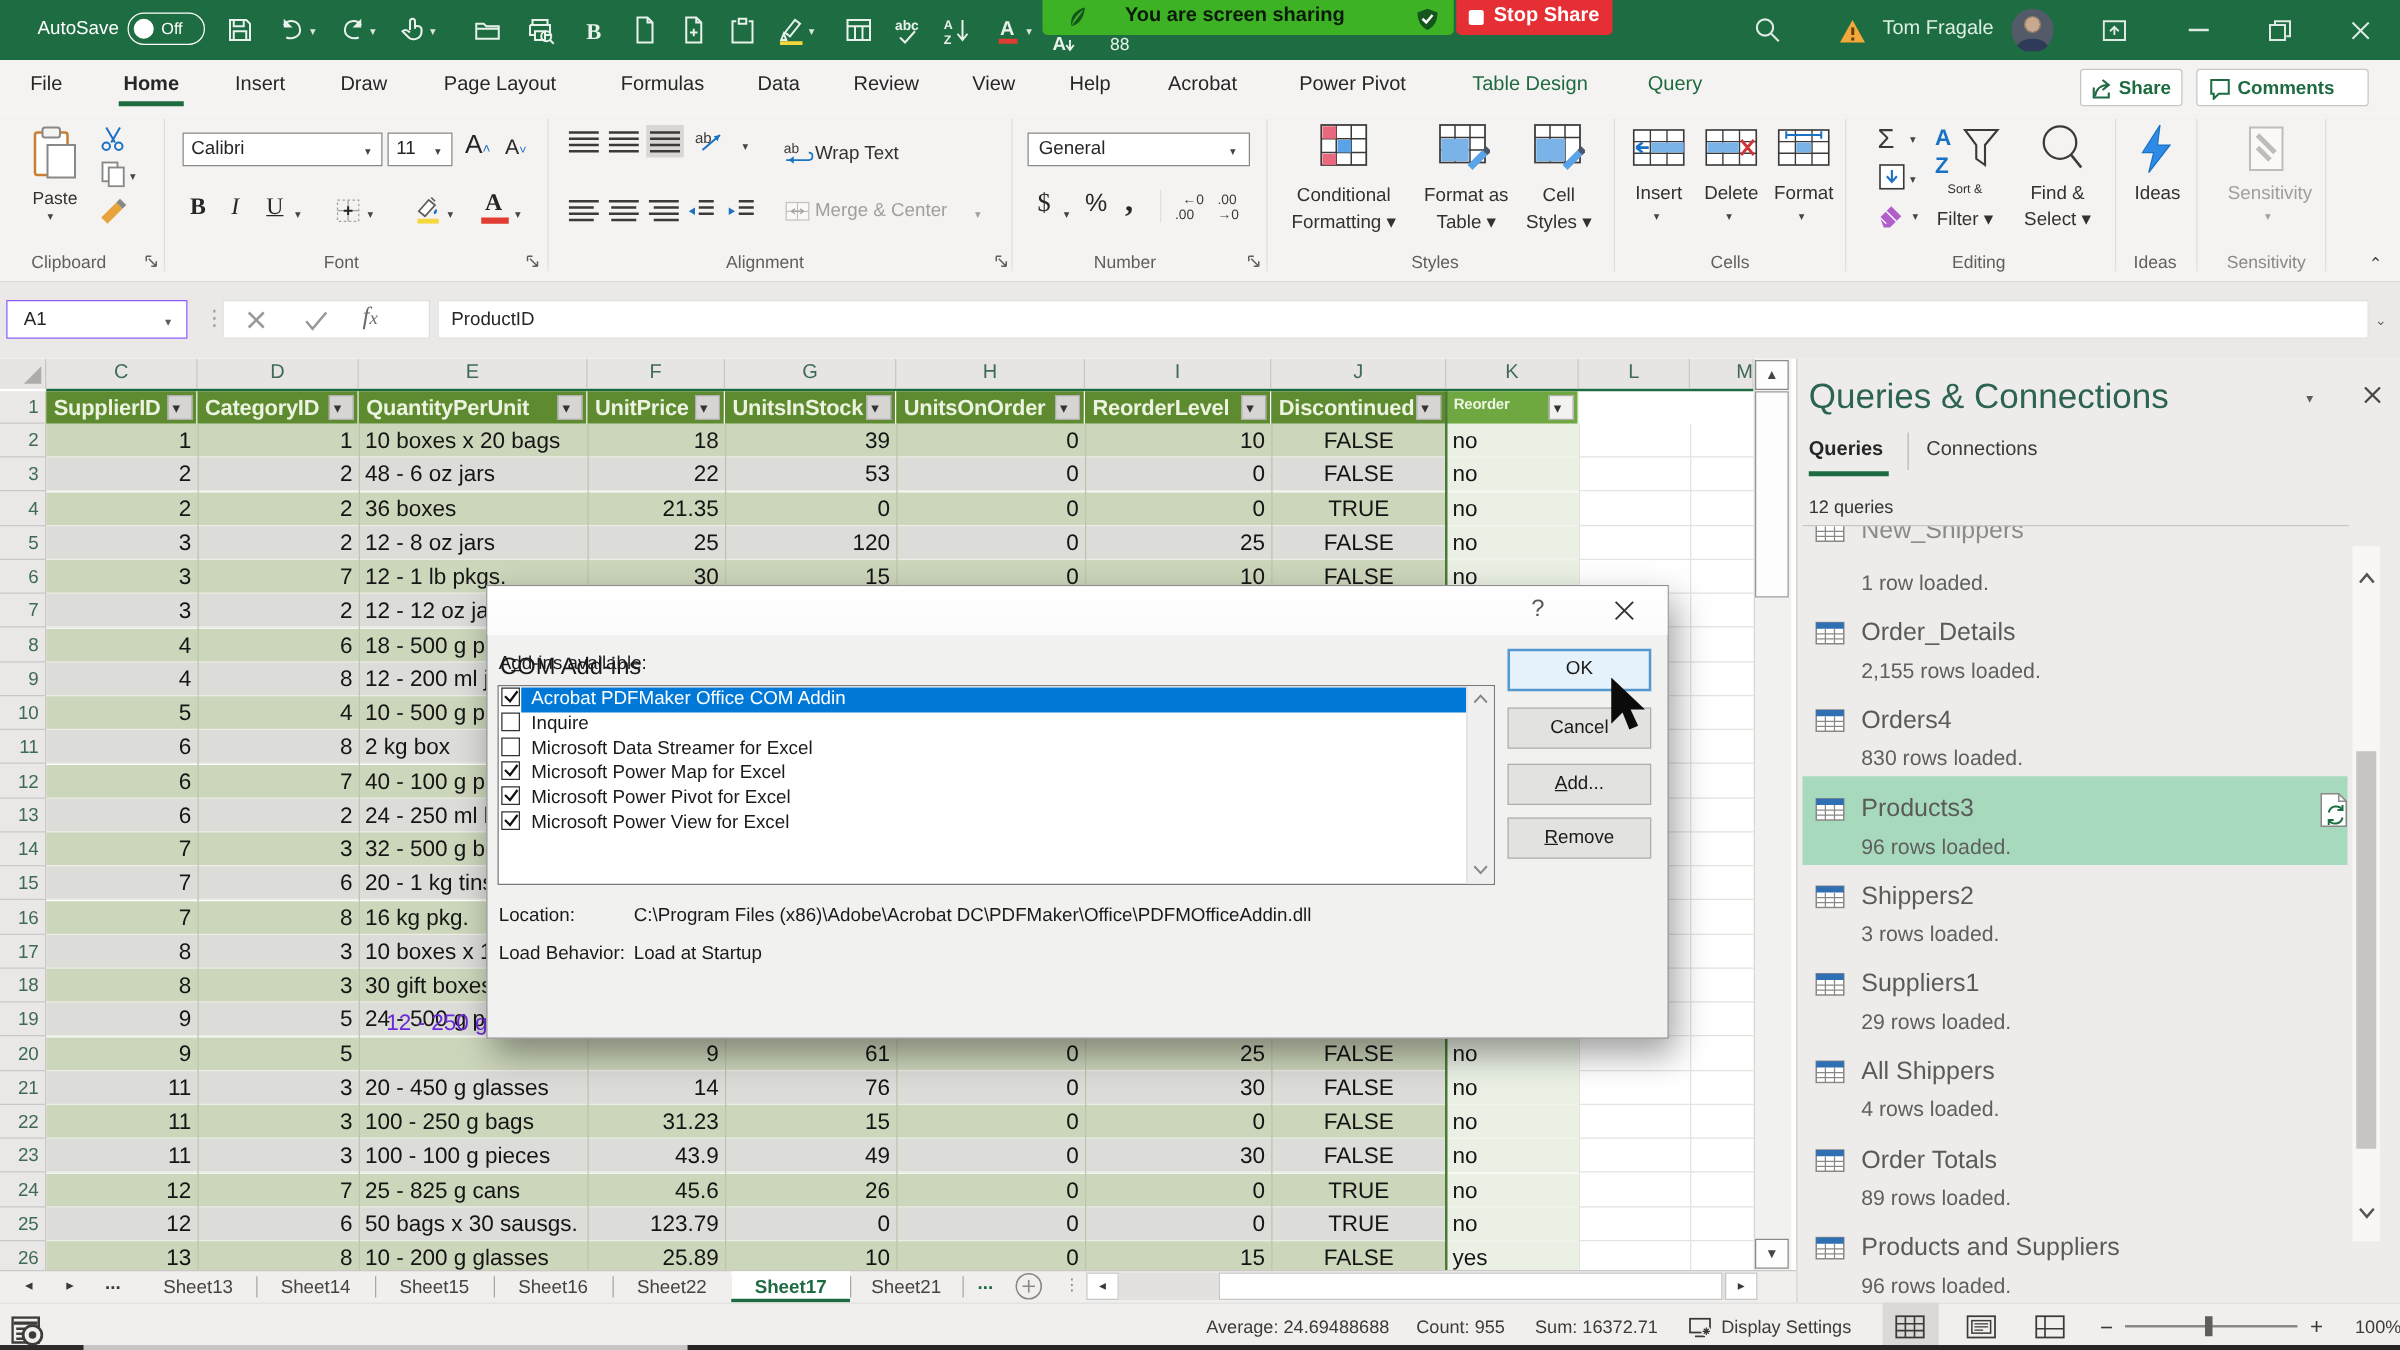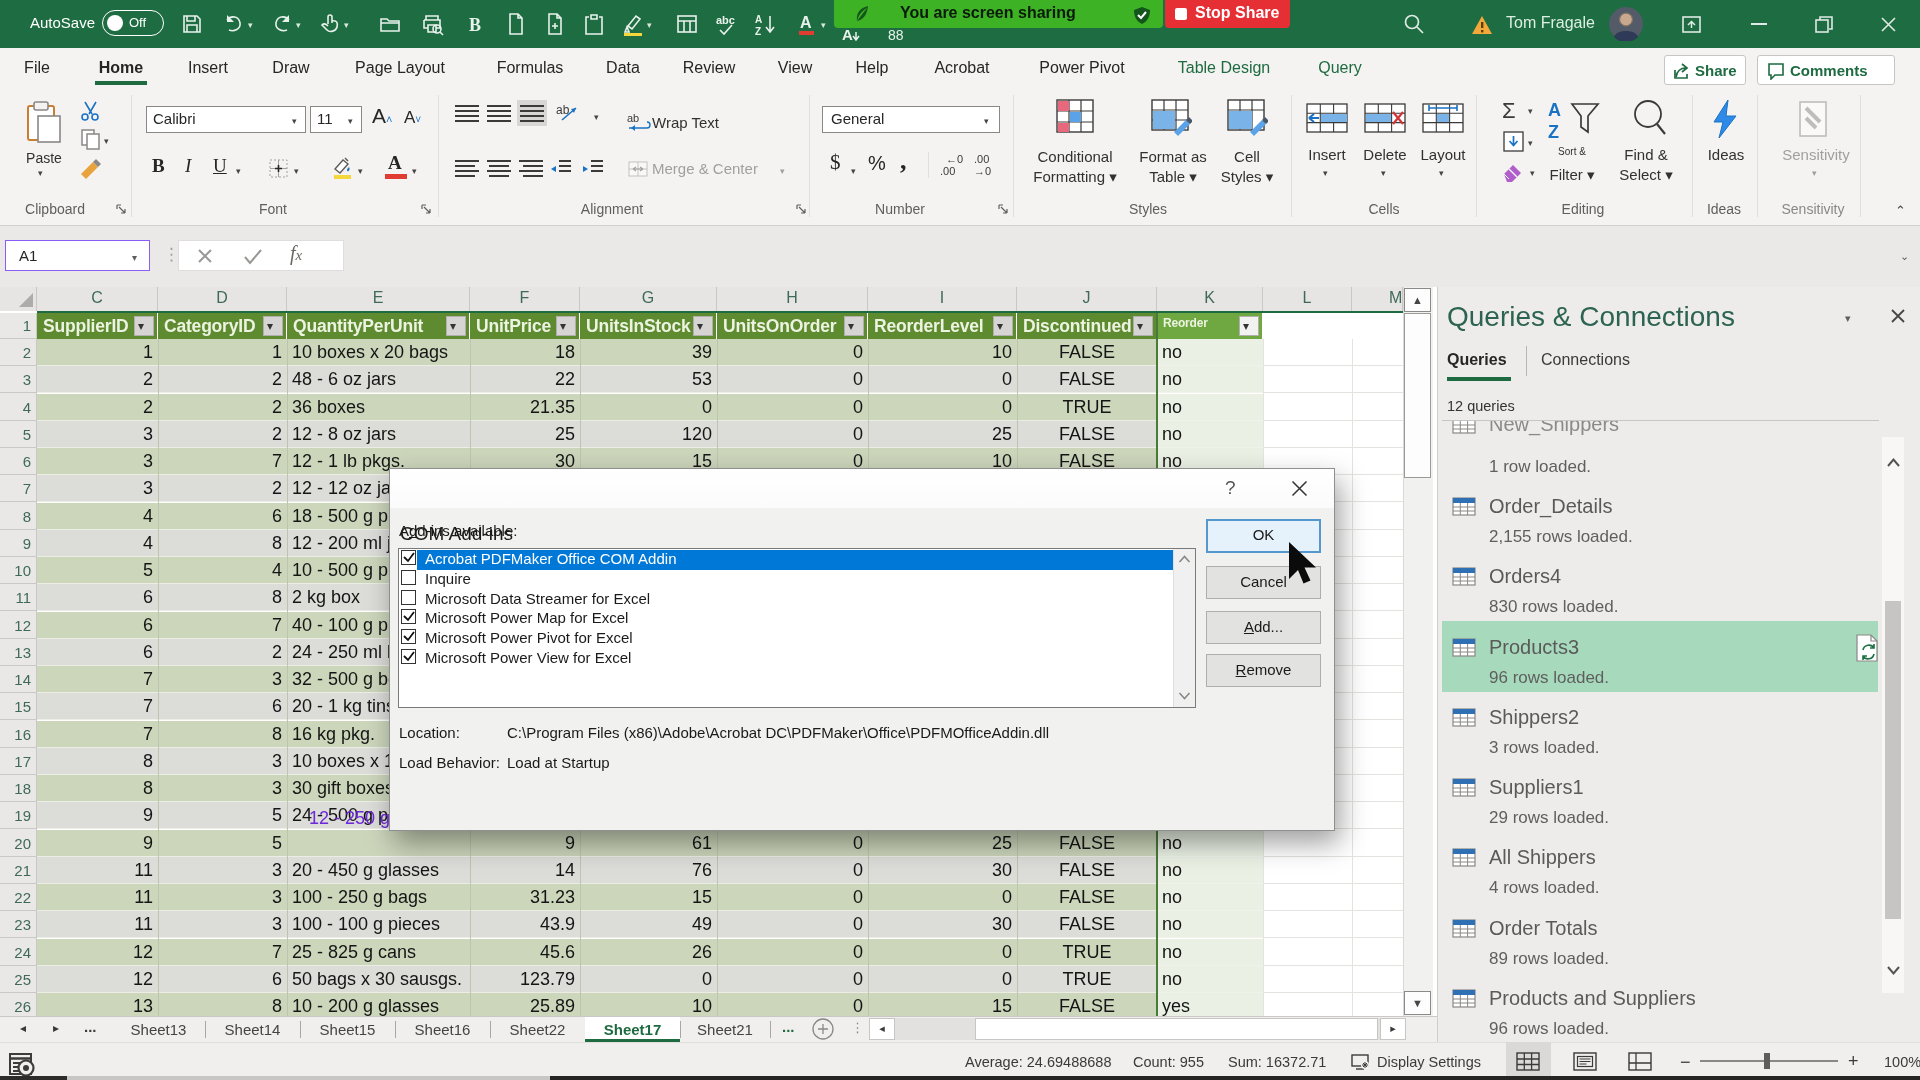--- a/index.html
+++ b/index.html
@@ -353,21 +353,21 @@
 <svg class="abs" style="left:1421px;top:102px;" width="44" height="32">
       <rect x="2" y="2" width="40" height="28" stroke="#3b3a39" stroke-width="1.3" fill="#fff"></rect>
       <path d="M2 11.3 h40 M2 20.6 h40 M15.3 2 v28 M28.6 2 v28" stroke="#3b3a39" stroke-width="1.1"></path>
       <rect x="16" y="12" width="12" height="8" fill="#7ab3e8"></rect>
       <path d="M8 6 h28 m-28 -3 v6 m28 -6 v6" stroke="#1a72c4" stroke-width="1.6"></path>
     </svg>
 <div class="abs" style="left:1287px;top:146px;width:80px;text-align:center;font-size:15px;color:#323130;">Insert</div>
 <div class="abs" style="left:1323px;top:168px;font-size:9px;color:#444;">▾</div>
 <div class="abs" style="left:1345px;top:146px;width:80px;text-align:center;font-size:15px;color:#323130;">Delete</div>
 <div class="abs" style="left:1381px;top:168px;font-size:9px;color:#444;">▾</div>
-<div class="abs" style="left:1403px;top:146px;width:80px;text-align:center;font-size:15px;color:#323130;">Layout</div>
+<div class="abs" style="left:1403px;top:146px;width:80px;text-align:center;font-size:15px;color:#323130;">Format</div>
 <div class="abs" style="left:1439px;top:168px;font-size:9px;color:#444;">▾</div>
 <div class="abs" style="left:1324px;top:201px;width:120px;text-align:center;font-size:14px;color:#605e5c;">Cells</div>
 <div class="abs" style="left:1502px;top:98px;font-size:22px;color:#3b3a39;">Σ</div>
 <div class="abs" style="left:1528px;top:106px;font-size:9px;color:#444;">▾</div>
 <svg class="abs" style="left:1502px;top:130px;" width="24" height="24">
       <rect x="2" y="2" width="19" height="19" stroke="#3b3a39" stroke-width="1.3" fill="#fff"></rect>
       <path d="M11.5 6 v9 m-4 -4 l4 4.5 4 -4.5" stroke="#1a72c4" stroke-width="1.7" fill="none"></path>
     </svg>
 <div class="abs" style="left:1528px;top:138px;font-size:9px;color:#444;">▾</div>
 <svg class="abs" style="left:1500px;top:160px;" width="26" height="24">
@@ -408,20 +408,21 @@
 <div class="abs" style="left:132px;top:252px;font-size:10px;color:#605e5c;">▾</div>
 <div class="abs" style="left:163px;top:244px;width:4px;height:24px;color:#a19f9d;font-size:17px;letter-spacing:0;">⋮</div>
 <div class="abs" style="left:178px;top:240px;width:166px;height:31px;background:#fff;border:1px solid #e0dedc;"></div>
 <svg class="abs" style="left:196px;top:247px;" width="18" height="18">
       <path d="M3 3 l12 12 M15 3 L3 15" stroke="#9a9896" stroke-width="2" fill="none"></path>
     </svg>
 <svg class="abs" style="left:243px;top:247px;" width="20" height="18">
       <path d="M2 10 l5 6 11 -13" stroke="#9a9896" stroke-width="2" fill="none"></path>
     </svg>
 <div class="abs" style="left:290px;top:242px;font-size:20px;font-style:italic;color:#6b6966;font-family:Liberation Serif;"><i>f</i><span style="font-size:15px;">x</span></div>
+<div class="abs" style="left:350px;top:240px;width:1545px;height:31px;background:#fff;border:1px solid #e0dedc;font-size:15px;color:#262626;padding:6px 0 0 10px;">ProductID</div>
 <div class="abs" style="left:1900px;top:250px;font-size:11px;color:#605e5c;">⌄</div>
 <div class="abs" style="left:0;top:287px;width:1403px;height:729px;background:#fff;overflow:hidden;" id="grid">
 <div class="abs" style="left:0;top:0;width:1403px;height:24px;background:#e6e5e3;"></div>
 <div class="abs" style="left:37px;top:24px;width:1366px;height:2px;background:#1e6b41;"></div>
 <div class="abs" style="left:0;top:0;width:37px;height:24px;background:#e6e5e3;border-right:1px solid #c9c8c6;"></div>
 <svg class="abs" style="left:19px;top:6px;" width="15" height="15">
         <path d="M14 0 V14 H0 Z" fill="#adacaa"></path>
       </svg>
 <div class="abs" style="left:37px;top:0;width:121px;height:24px;border-right:1px solid #c9c8c6;text-align:center;font-size:16px;color:#3f6a5a;padding-top:2px;">C</div>
 <div class="abs" style="left:158px;top:0;width:129px;height:24px;border-right:1px solid #c9c8c6;text-align:center;font-size:16px;color:#3f6a5a;padding-top:2px;">D</div>

